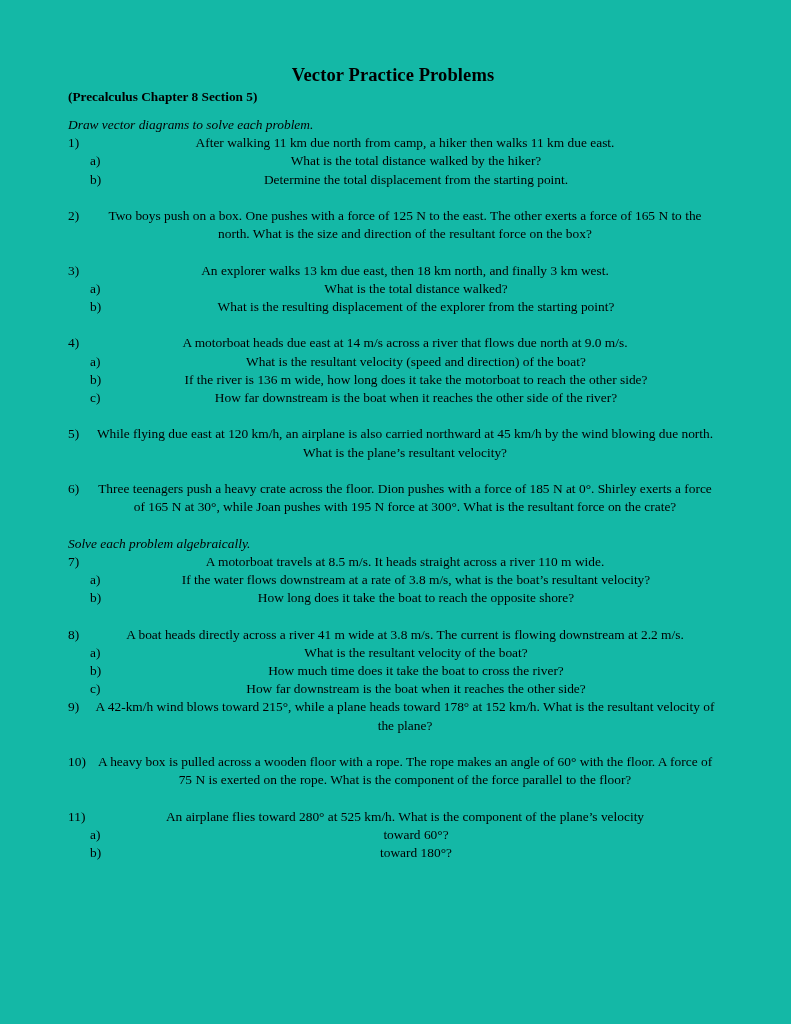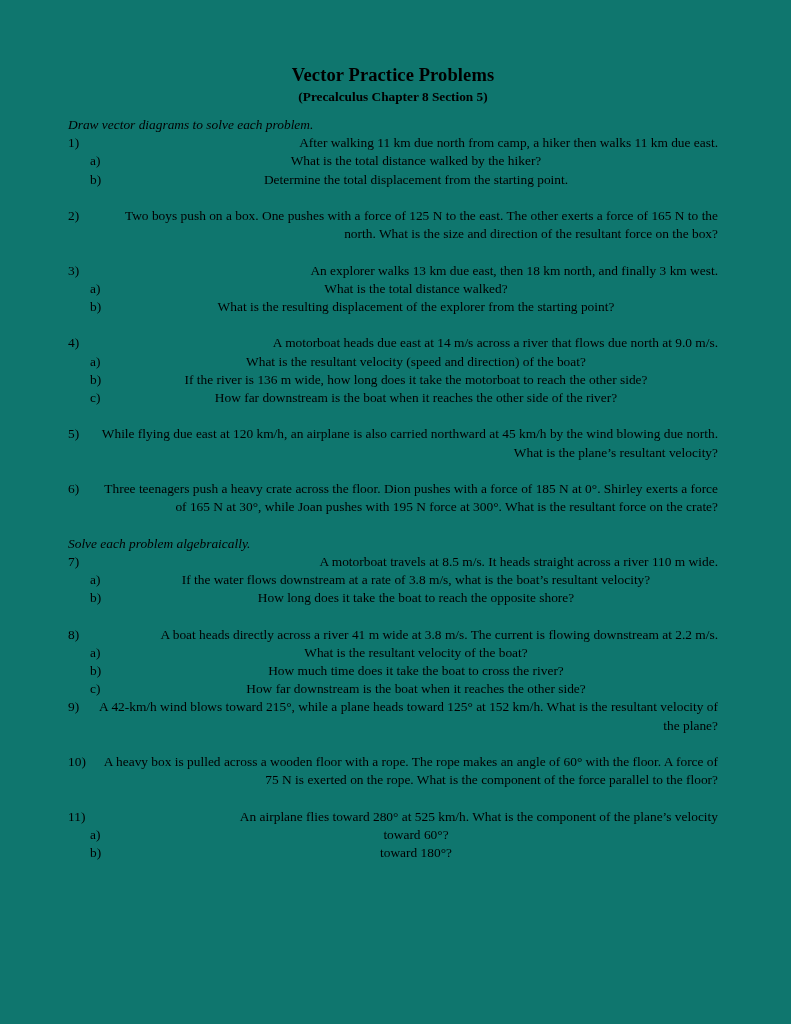--- a/index.html
+++ b/index.html
@@ -12,34 +12,33 @@
     width: 791px;
     height: 1024px;
     font-family: "Liberation Serif", "DejaVu Serif", serif;
     color: #000000;
     -webkit-font-smoothing: antialiased;
   }
   .page {
     position: relative;
     width: 791px;
     height: 1024px;
-    background: #0f766e;
+    background: #14b8a6;
     box-sizing: border-box;
     padding: 64px 73px 0 68px;
   }
   .doc-title {
     text-align: center;
     font-size: 18.5px;
     font-weight: bold;
     line-height: 22px;
     margin: 0;
     letter-spacing: 0.1px;
   }
   .doc-subtitle {
-    text-align: center;
     font-size: 13.3px;
     font-weight: bold;
     line-height: 17px;
     margin: 2px 0 0 0;
   }
   .body-block {
     margin-top: 11px;
     font-size: 13.4px;
     line-height: 18.2px;
   }
@@ -58,21 +57,21 @@
   .problem > .marker {
     position: absolute;
     left: 0;
     top: 0;
     width: 24px;
     text-align: left;
     white-space: pre;
   }
   .problem > .ptext {
     display: block;
-    text-align: right;
+    text-align: center;
   }
   .subitems {
     margin: 0;
     padding: 0;
     list-style: none;
   }
   .subitem {
     position: relative;
     padding-left: 46px;
     margin: 0;
@@ -216,21 +215,21 @@
         <span class="stext">How much time does it take the boat to cross the river?</span>
       </div>
       <div class="subitem">
         <span class="marker">c)</span>
         <span class="stext">How far downstream is the boat when it reaches the other side?</span>
       </div>
     </div>
 
     <div class="problem">
       <span class="marker">9)</span>
-      <span class="ptext">A 42-km/h wind blows toward 215°, while a plane heads toward 125° at 152 km/h. What is the resultant velocity of the plane?</span>
+      <span class="ptext">A 42-km/h wind blows toward 215°, while a plane heads toward 178° at 152 km/h. What is the resultant velocity of the plane?</span>
     </div>
 
     <div class="gap"></div>
 
     <div class="problem">
       <span class="marker">10)</span>
       <span class="ptext">A heavy box is pulled across a wooden floor with a rope. The rope makes an angle of 60° with the floor. A force of 75 N is exerted on the rope. What is the component of the force parallel to the floor?</span>
     </div>
 
     <div class="gap"></div>

